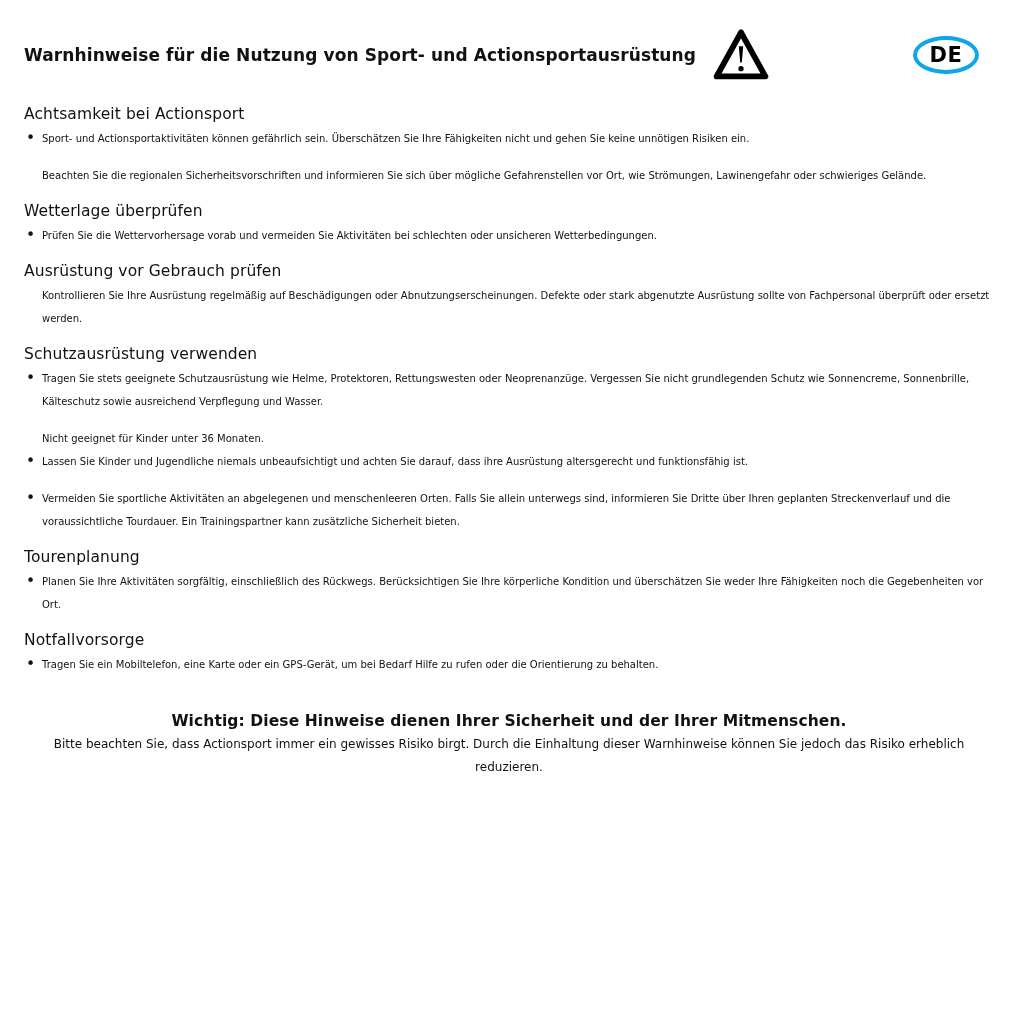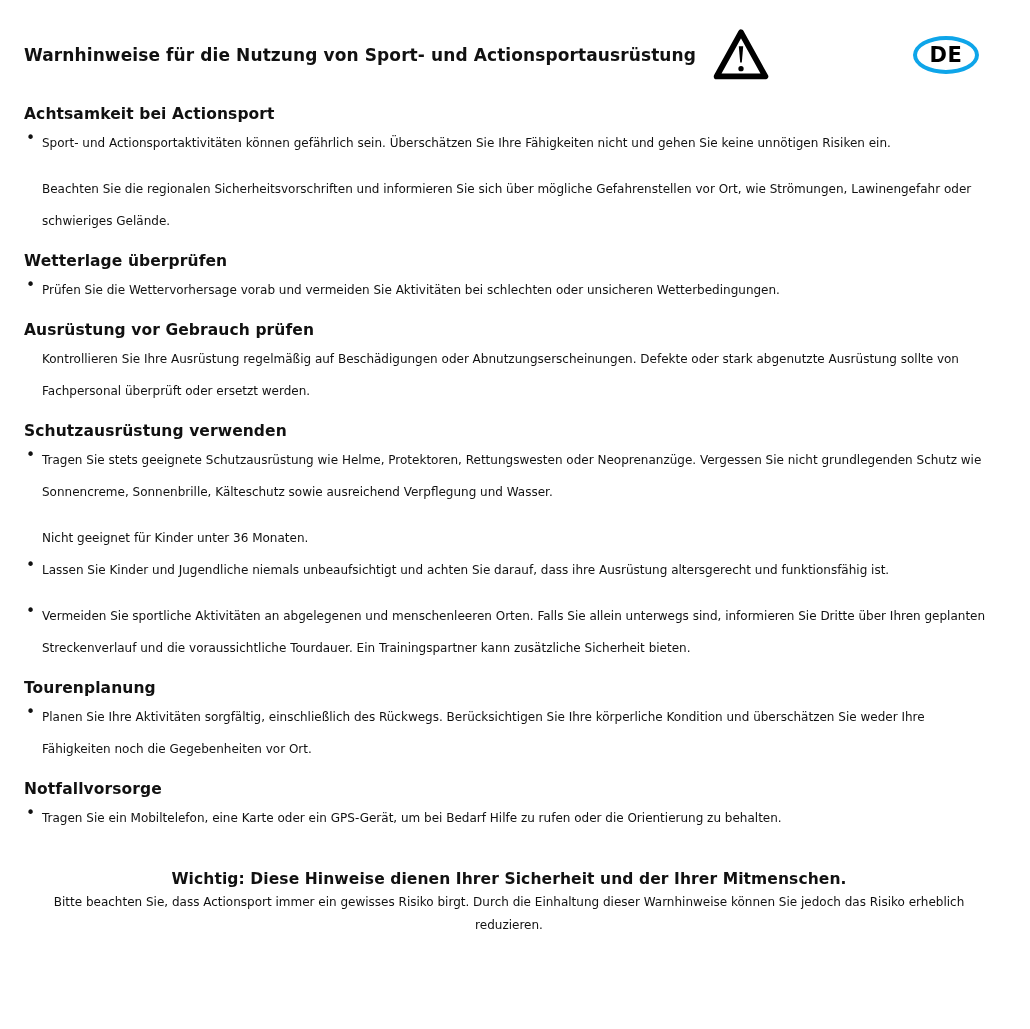--- a/index.html
+++ b/index.html
@@ -58,40 +58,40 @@
   }
   
   .sections {
     margin-top: 14px;
   }
   .section {
     margin-top: 14px;
   }
   .section-heading {
     font-size: 15.5px;
-    font-weight: bold;
+    font-weight: normal;
     line-height: 21px;
     margin-bottom: 2px;
     letter-spacing: 0.1px;
   }
   .item {
     display: flex;
     align-items: flex-start;
     padding-left: 2px;
   }
   .item .bullet {
     flex: 0 0 16px;
     width: 16px;
     font-size: 15.5px;
     line-height: 23px;
   }
   .item .item-text {
     flex: 1 1 auto;
-    font-size: 12px;
-    line-height: 32px;
+    font-size: 10px;
+    line-height: 23px;
     max-width: 956px;
   }
   
   .footer {
     margin-top: 34px;
     text-align: center;
   }
   .footer-heading {
     font-size: 15.5px;
     font-weight: bold;

